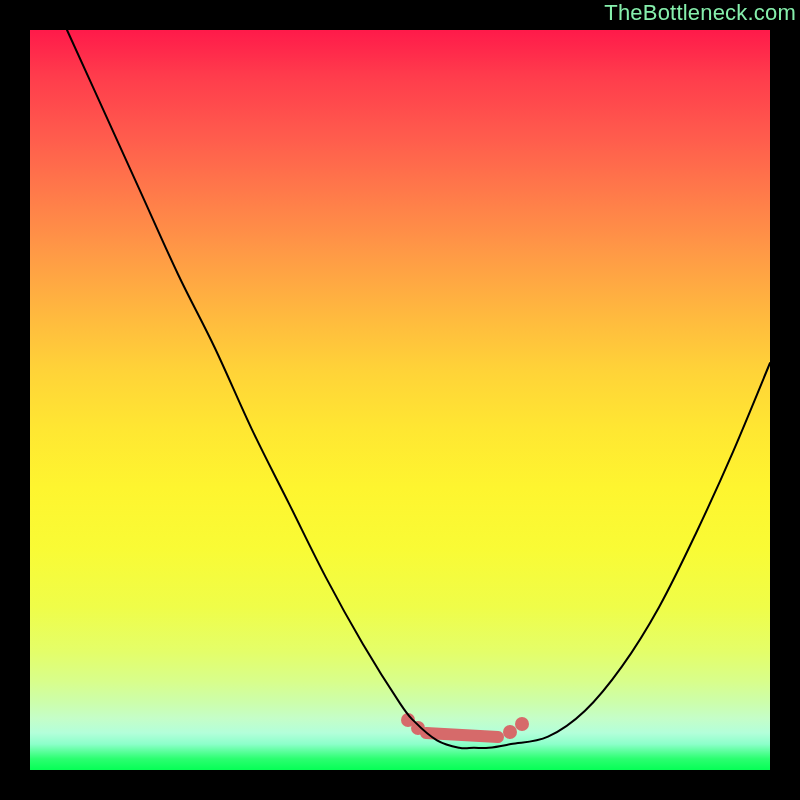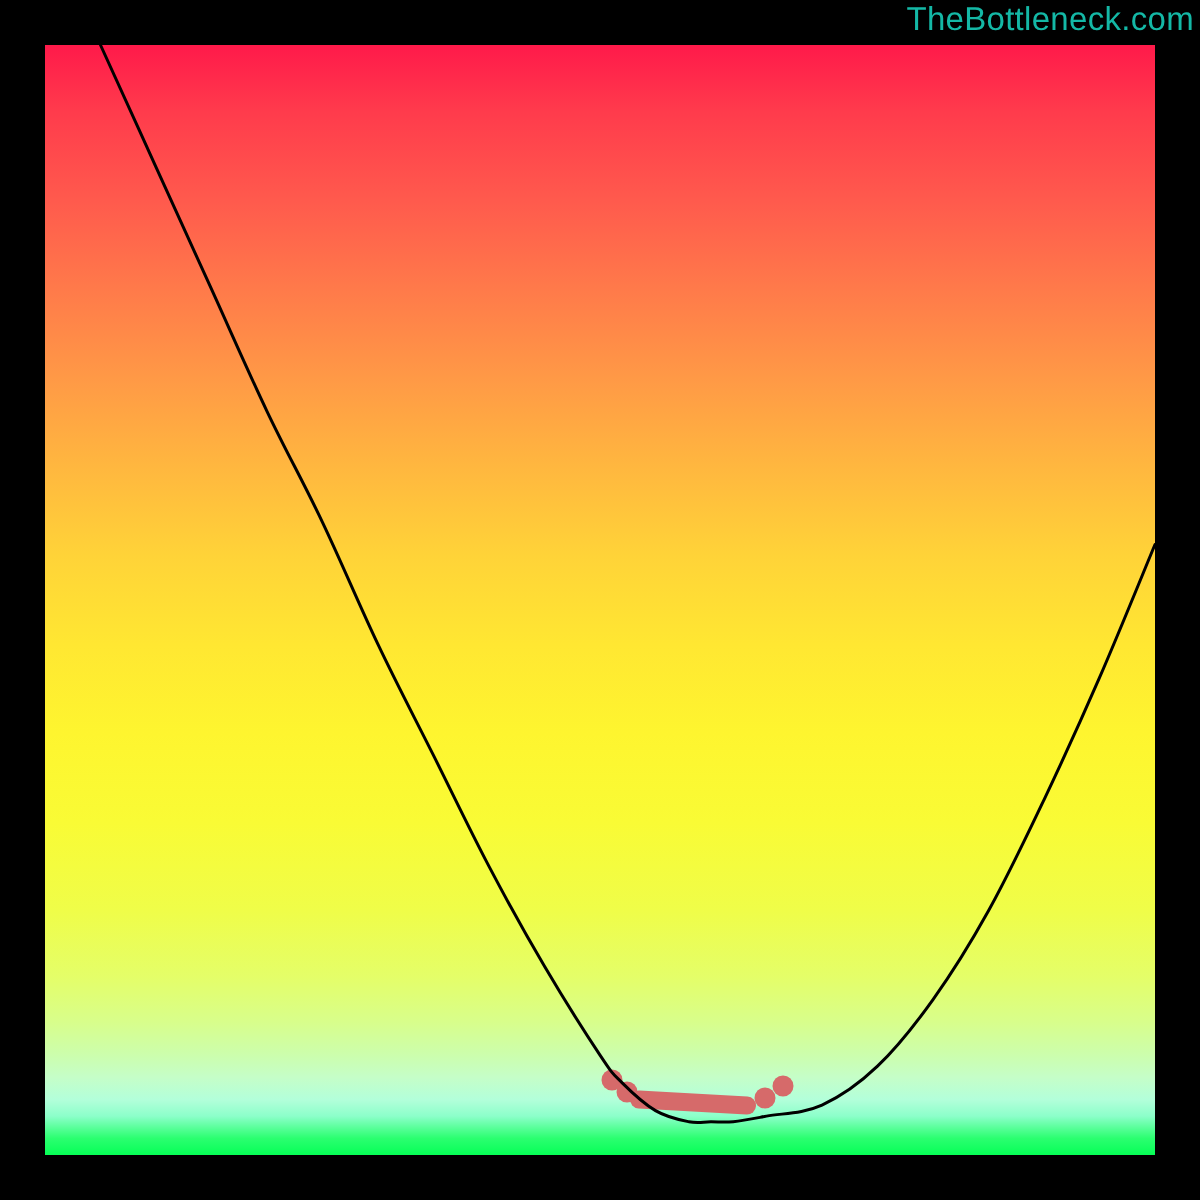--- a/index.html
+++ b/index.html
@@ -38,21 +38,21 @@
       #2bff70 98.5%,
       #06ff56 100%
     );
   }
   .watermark {
     position: absolute;
     top: 0;
     right: 4px;
     font-family: Arial, Helvetica, sans-serif;
     font-size: 22px;
-    color: #14b8a6;
+    color: #86efac;
     letter-spacing: 0.2px;
   }
   svg.curve {
     position: absolute;
     left: 0;
     top: 0;
     width: 740px;
     height: 740px;
     overflow: visible;
   }

